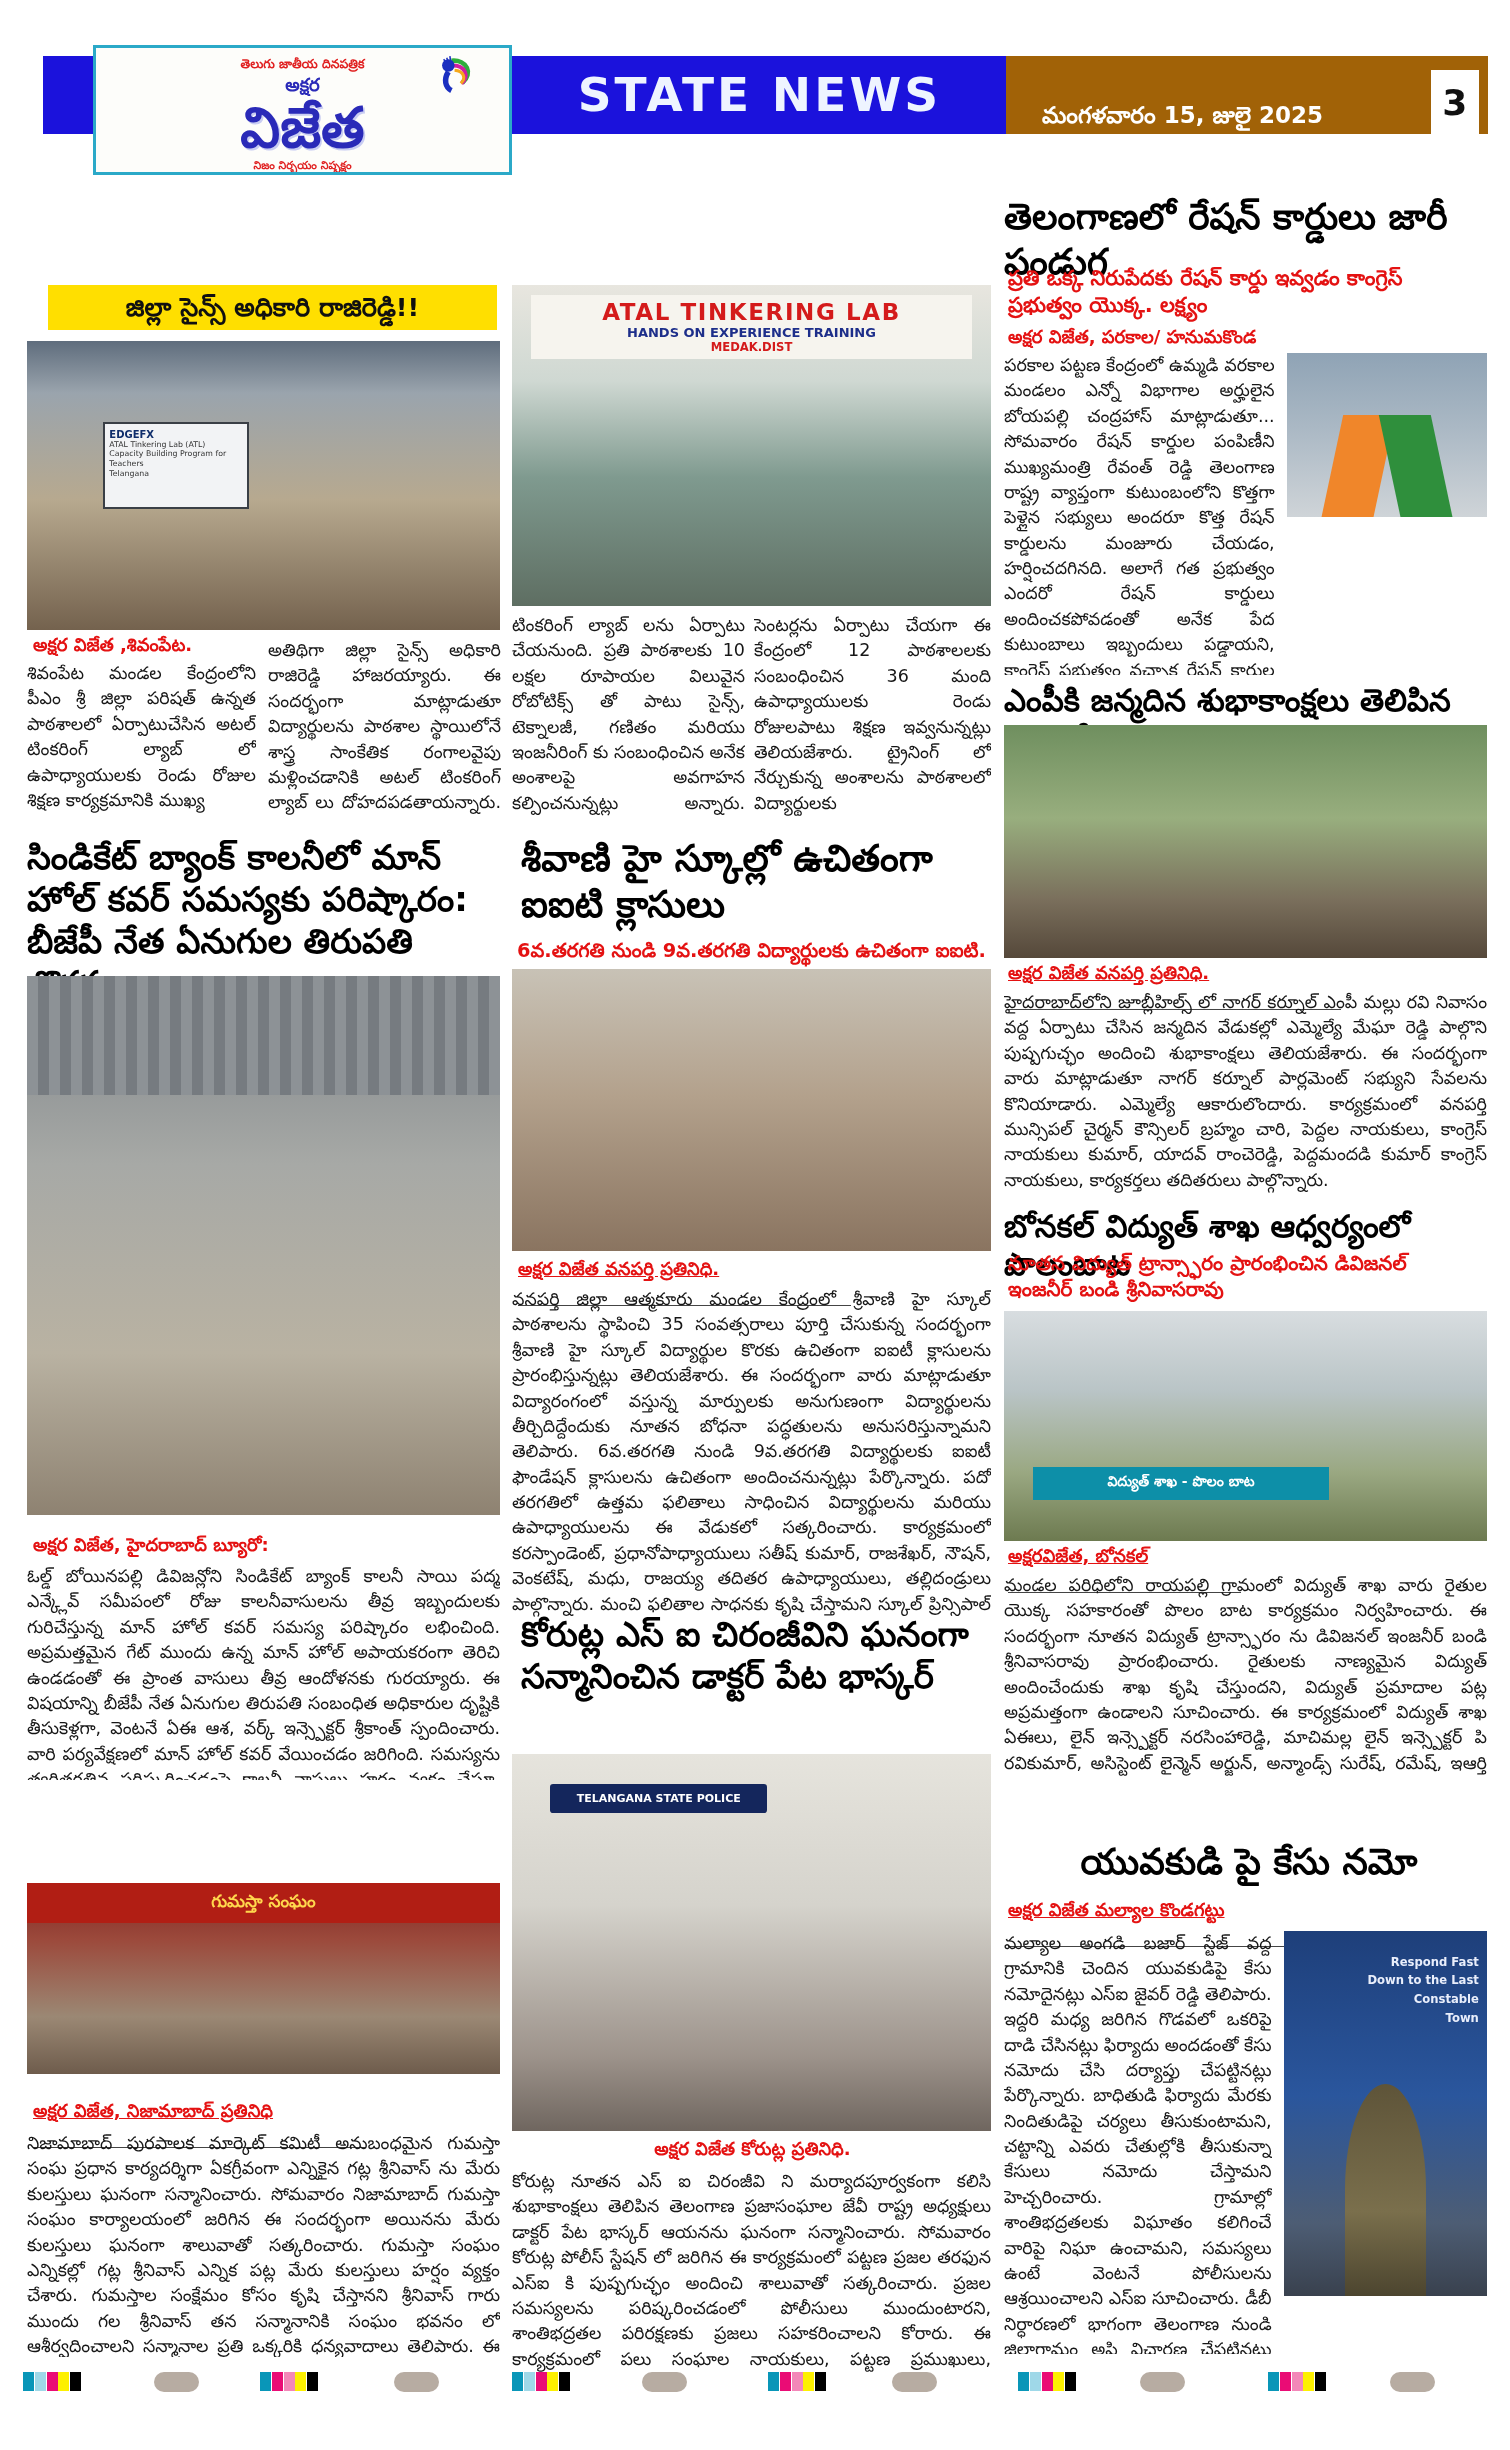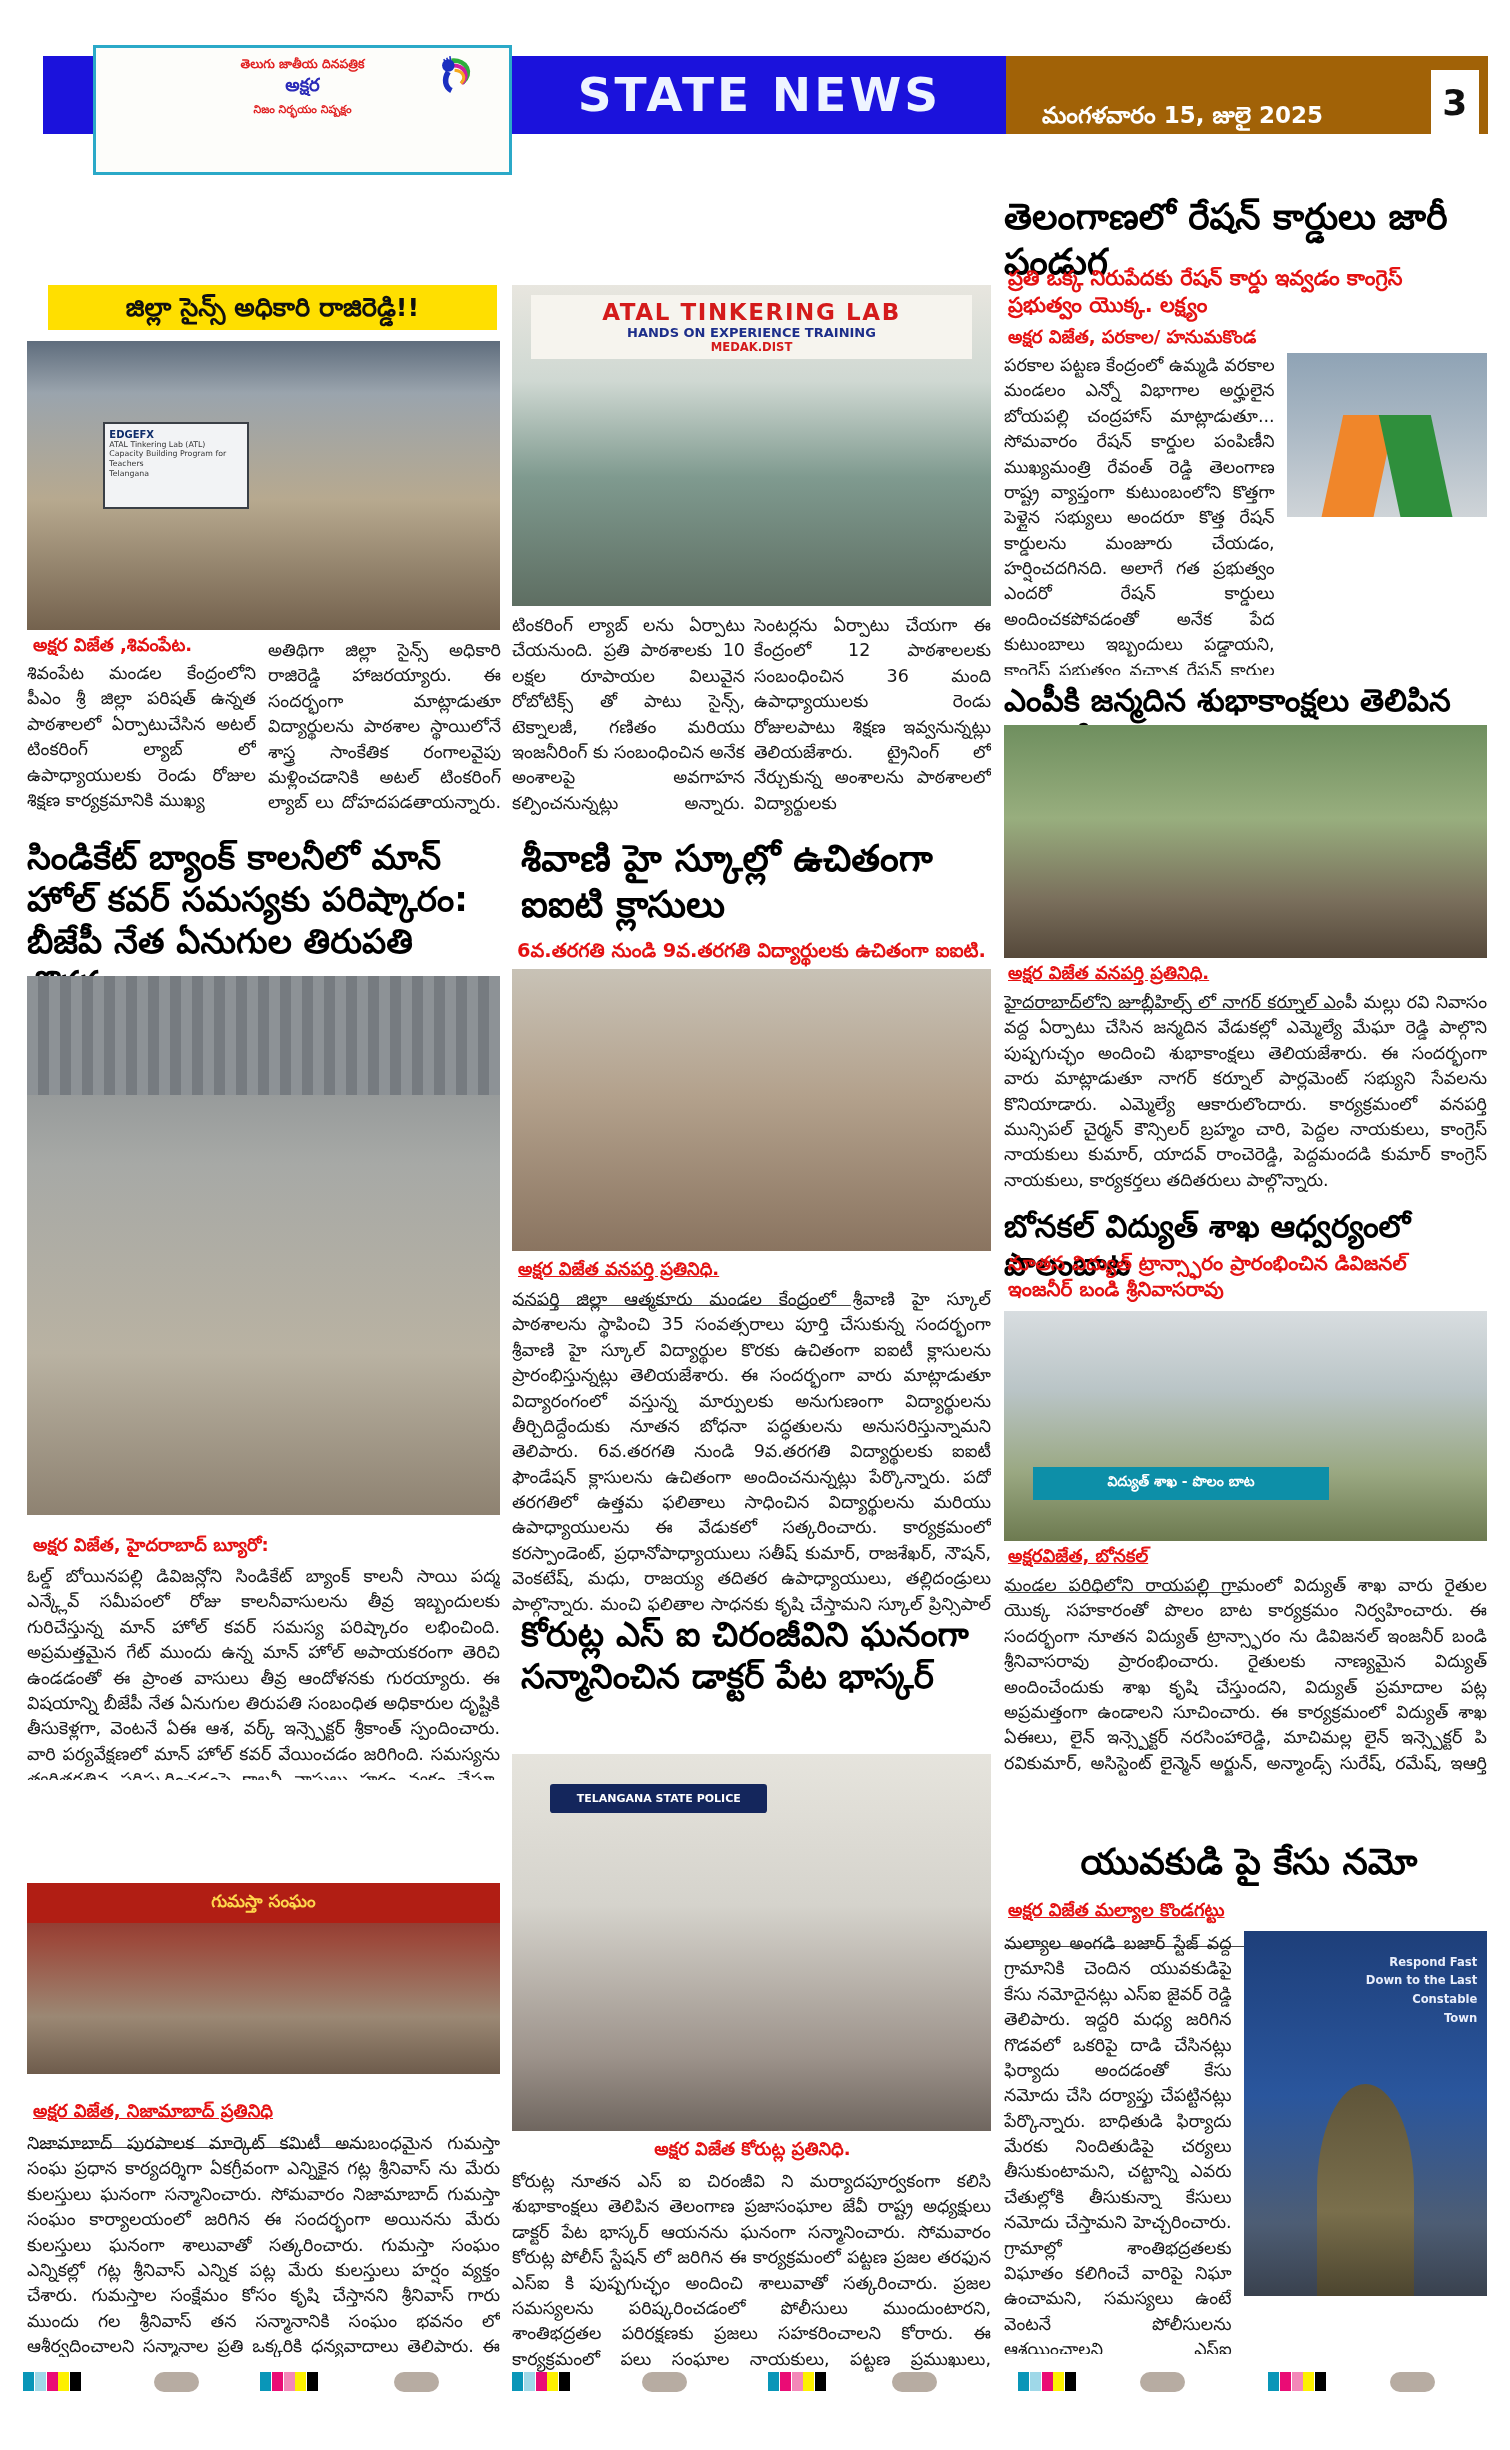--- a/index.html
+++ b/index.html
@@ -89,20 +89,21 @@
   <div class="abs bar-blue" style="left:43px;top:56px;width:963px;height:78px;"></div>
   <div class="abs bar-teal" style="left:1006px;top:56px;width:482px;height:78px;">
     <div class="date-text">మంగళవారం 15, జులై 2025</div>
     <div class="page-box">3</div>
   </div>
   <div class="abs statenews" style="left:527px;top:56px;width:465px;height:78px;">STATE NEWS</div>
 
   <div class="abs logo-box" style="left:93px;top:45px;width:419px;height:130px;">
     <div class="logo-type">తెలుగు జాతీయ దినపత్రిక</div>
     <div class="logo-prefix">అక్షర</div>
+    <div class="logo-brand">విజేత</div>
     <div class="logo-tagline">నిజం నిర్భయం నిష్పక్షం</div>
     <div></div>
     <svg class="abs" style="right:31px;top:4.7px;" width="50" height="50" viewBox="0 0 64 64">
       <path d="M30 10 C 50 8 58 26 44 38" fill="none" stroke="#2fae3c" stroke-width="6"></path>
       <path d="M32 16 C 48 16 53 30 43 39" fill="none" stroke="#d01fa0" stroke-width="5"></path>
       <path d="M34 22 C 46 23 49 32 42 39" fill="none" stroke="#f5a81c" stroke-width="4"></path>
       <circle cx="26" cy="16" r="8" fill="#1b2fc0"></circle>
       <path d="M26 24 C 20 34 22 44 30 48" fill="none" stroke="#1b2fc0" stroke-width="7"></path>
       <path d="M24 6 l2 6 M28 4 l1 7 M20 8 l4 5" stroke="#1b2fc0" stroke-width="2"></path>
     </svg>
@@ -178,21 +179,21 @@
   <div class="abs subhead-red" style="left:1008px;top:1250px;width:465px;font-size:20px;">నూతన విద్యుత్ ట్రాన్స్ఫారం ప్రారంభించిన డివిజనల్ ఇంజనీర్ బండి శ్రీనివాసరావు</div>
   <div class="photo ph-transformer" style="left:1004px;top:1311px;width:483px;height:230px;">
     <div class="ph-teal-banner">విద్యుత్ శాఖ - పొలం బాట</div>
   </div>
   <div class="abs byline-red cap-underline" style="left:1008px;top:1545px;width:233px;">అక్షరవిజేత, బోనకల్</div>
   <div class="abs body-text" style="left:1004px;top:1573px;width:483px;height:203px;">మండల పరిధిలోని రాయపల్లి గ్రామంలో విద్యుత్ శాఖ వారు రైతుల యొక్క సహకారంతో పొలం బాట కార్యక్రమం నిర్వహించారు. ఈ సందర్భంగా నూతన విద్యుత్ ట్రాన్స్ఫారం ను డివిజనల్ ఇంజనీర్ బండి శ్రీనివాసరావు ప్రారంభించారు. రైతులకు నాణ్యమైన విద్యుత్ అందించేందుకు శాఖ కృషి చేస్తుందని, విద్యుత్ ప్రమాదాల పట్ల అప్రమత్తంగా ఉండాలని సూచించారు. ఈ కార్యక్రమంలో విద్యుత్ శాఖ ఏఈలు, లైన్ ఇన్స్పెక్టర్ నరసింహారెడ్డి, మాచిమల్ల లైన్ ఇన్స్పెక్టర్ పి రవికుమార్, అసిస్టెంట్ లైన్మెన్ అర్జున్, అన్మాండ్స్ సురేష్, రమేష్, ఇఆర్తి గణేష్, రైతులు చావ రవి, తాళ్లూరు పుల్లయ్య, పారుపల్లి నాగేశ్వరరావు, కట్ట సంజీవరావు, గుడిద కృష్ణ పాల్గొన్నారు.</div>
 
   <div class="abs h-art" style="left:1032px;top:1840px;width:434px;font-size:36px;text-align:center;">యువకుడి పై కేసు నమో</div>
   <div class="abs byline-red cap-underline" style="left:1008px;top:1899px;width:279px;">అక్షర విజేత మల్యాల కొండగట్టు</div>
   <div class="abs" style="left:1004px;top:1931px;width:483px;height:423px;">
-    <div class="float-photo photo ph-yuvakudi" style="position:relative;width:203px;height:365px;float:right;padding-left:40px;">
+    <div class="float-photo photo ph-yuvakudi" style="position:relative;width:203px;height:365px;float:right;">
       <div class="ph-backdrop-text">
         <div>Respond Fast</div>
         <div>Down to the Last Constable</div>
         <div>Town</div>
       </div>
       <div class="ph-person"></div>
     </div>
     <div class="body-text" style="height:423px;">మల్యాల అంగడి బజార్ స్టేజ్ వద్ద గ్రామానికి చెందిన యువకుడిపై కేసు నమోదైనట్లు ఎస్ఐ జైవర్ రెడ్డి తెలిపారు. ఇద్దరి మధ్య జరిగిన గొడవలో ఒకరిపై దాడి చేసినట్లు ఫిర్యాదు అందడంతో కేసు నమోదు చేసి దర్యాప్తు చేపట్టినట్లు పేర్కొన్నారు. బాధితుడి ఫిర్యాదు మేరకు నిందితుడిపై చర్యలు తీసుకుంటామని, చట్టాన్ని ఎవరు చేతుల్లోకి తీసుకున్నా కేసులు నమోదు చేస్తామని హెచ్చరించారు. గ్రామాల్లో శాంతిభద్రతలకు విఘాతం కలిగించే వారిపై నిఘా ఉంచామని, సమస్యలు ఉంటే వెంటనే పోలీసులను ఆశ్రయించాలని ఎస్ఐ సూచించారు. డీబీ నిర్ధారణలో భాగంగా తెలంగాణ నుండి జిల్లాగ్రామం అఫ్రి విచారణ చేపట్టినట్లు వివరించారు. ఆయా వర్గాల ప్రజలు అభద్రతా భావానికి గురికాకుండా చర్యలు తీసుకుంటామని, డీఎస్పీ ఆదేశాల మేరకు ప్రత్యేక బృందాలతో తనిఖీలు నిర్వహిస్తున్నామని తెలిపారు.</div>
   </div>
 

